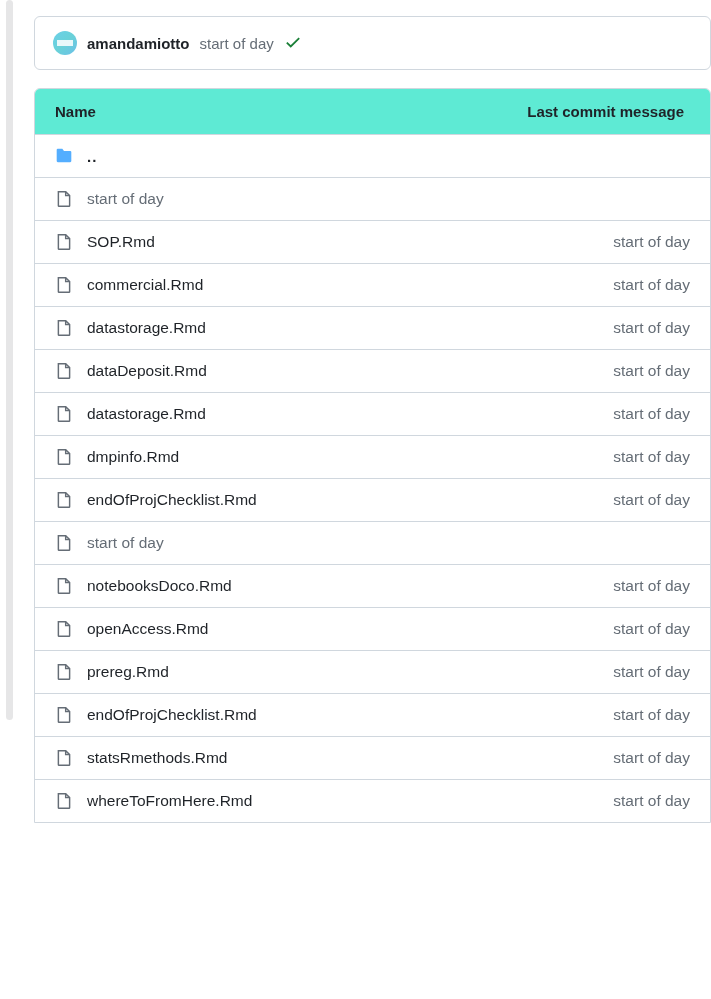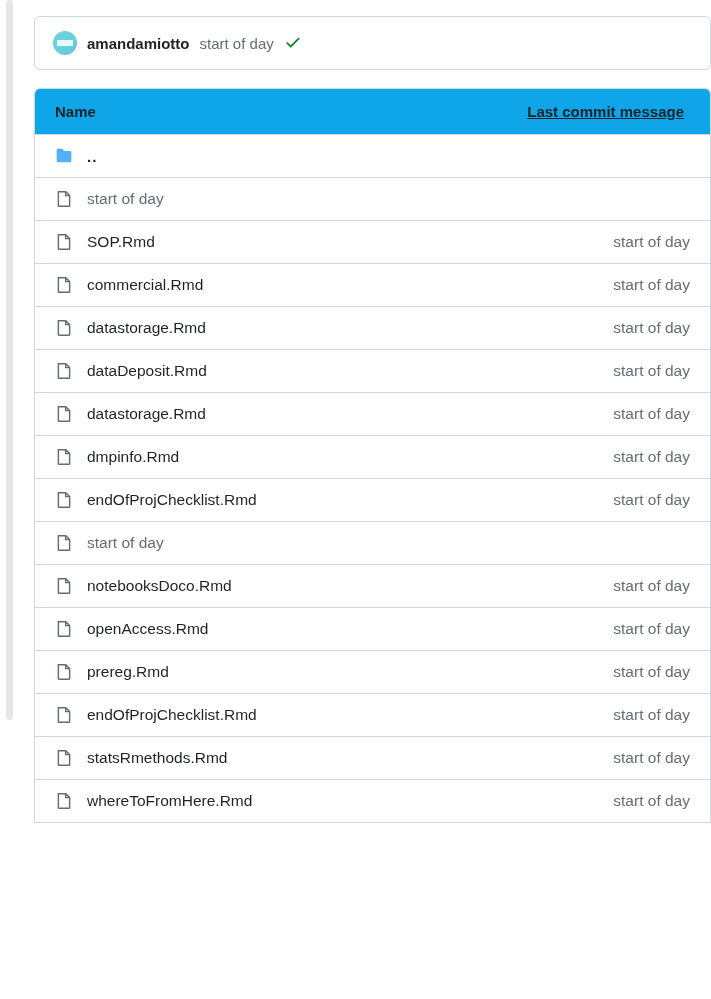--- a/index.html
+++ b/index.html
@@ -48,37 +48,36 @@
     .author { font-weight: 600; font-size: 15px; }
     .commit-msg { color: #656d76; font-size: 15px; }
     .check-icon svg { width: 18px; height: 18px; color: #1a7f37; }
 
     .file-box {
       border: 1px solid #d0d7de;
       border-radius: 6px 6px 0 0;
       overflow: hidden;
     }
     .file-header {
-      background: #0ea5e9;
+      background: #5eead4;
       border-bottom: 1px solid #d0d7de;
       display: flex;
       align-items: center;
       padding: 14px 20px;
     }
     .col-name-hdr {
       flex: 1;
       font-weight: 600;
       font-size: 15px;
     }
     .col-msg-hdr {
       font-weight: 600;
       font-size: 15px;
       text-align: right;
       padding-right: 6px;
-      text-decoration: underline;
     }
 
     .file-row {
       display: flex;
       align-items: center;
       padding: 12px 20px;
       border-bottom: 1px solid #d0d7de;
     }
     .file-row:last-child { border-bottom: none; }
     .ic { width: 18px; height: 18px; flex: 0 0 auto; margin-right: 14px; }

